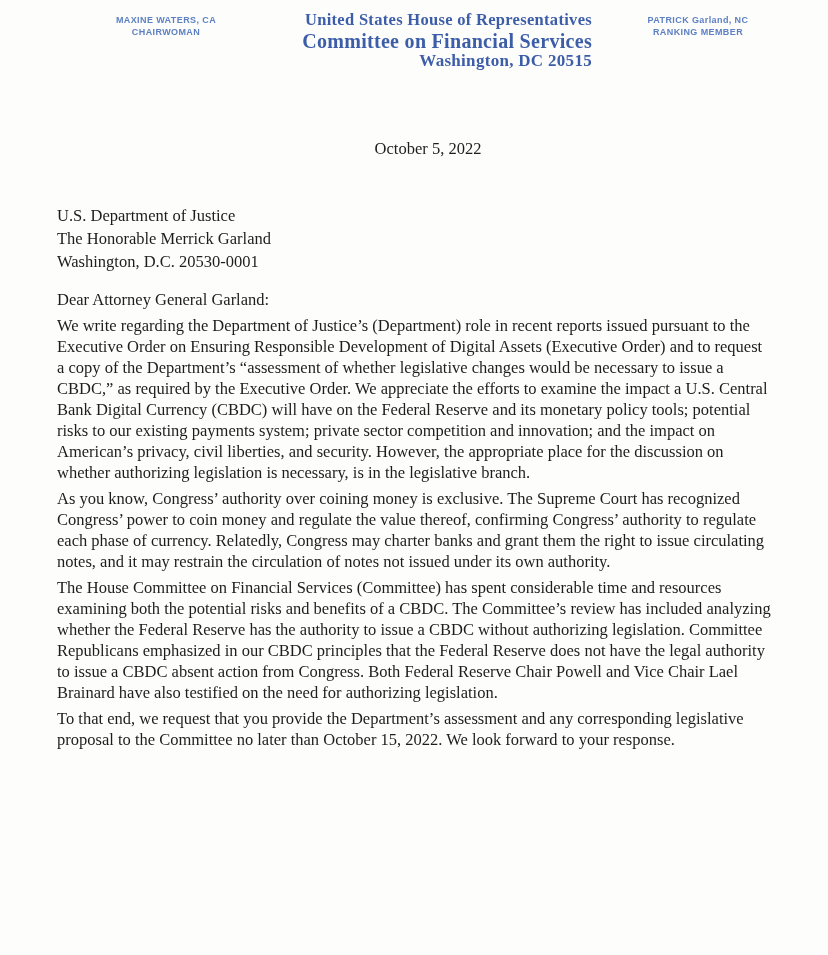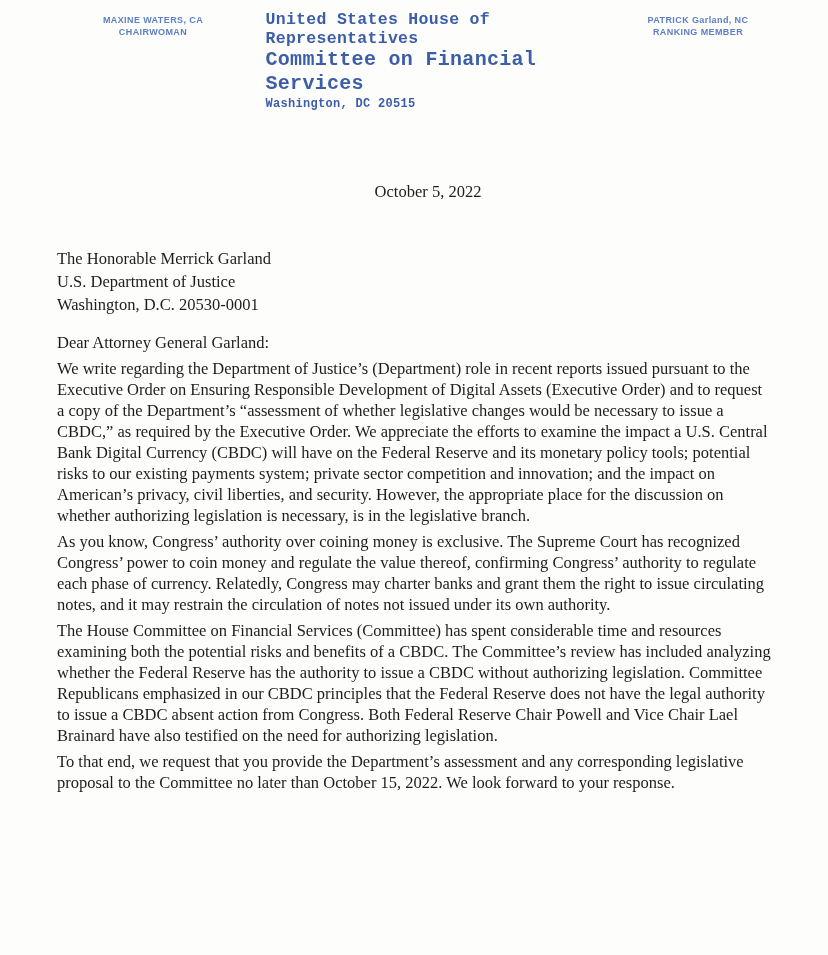--- a/index.html
+++ b/index.html
@@ -15,44 +15,44 @@
     position: relative;
     width: 828px;
     height: 955px;
     box-sizing: border-box;
   }
   
   .letterhead {
     display: flex;
     justify-content: space-between;
     align-items: flex-start;
-    padding: 10px 25px 0 48px;
+    padding: 10px 25px 0 61px;
   }
   .lh-side {
     font-family: "Liberation Sans", sans-serif;
     font-size: 9px;
     line-height: 12px;
     letter-spacing: 0.4px;
     color: var(--names-blue, #5d80c4);
     text-align: center;
     width: 210px;
     padding-top: 4px;
     font-weight: bold;
   }
   .lh-center {
     width: 320px;
-    text-align: left;
+    text-align: right;
     color: var(--org-blue, #3c5da8);
-    font-family: Liberation Mono, monospace;
+    font-family: Liberation Serif, serif;
     font-weight: bold;
     letter-spacing: 0.3px;
   }
   .lh-center .l1 { font-size: 16.5px; line-height: 19px; }
   .lh-center .l2 { font-size: 20px;   line-height: 24px; }
-  .lh-center .l3 { font-size: 12px;   line-height: 16px; }
+  .lh-center .l3 { font-size: 17px;   line-height: 16px; }
   
   .date-line {
     margin-top: 70px;
     text-align: center;
     font-size: 16.5px;
     padding-left: 28px;
   }
   .recipient {
     margin: 45px 0 0 57px;
     font-size: 16.5px;
@@ -88,22 +88,22 @@
     </div>
     <div class="lh-side">
       <div>PATRICK Garland, NC</div>
       <div>RANKING MEMBER</div>
     </div>
   </header>
 
   <div class="date-line">October 5, 2022</div>
 
   <div class="recipient">
+    <div>U.S. Department of Justice</div>
     <div>The Honorable Merrick Garland</div>
-    <div>U.S. Department of Justice</div>
     <div>Washington, D.C. 20530-0001</div>
   </div>
 
   <div class="salutation">Dear Attorney General Garland:</div>
 
   <p class="body-para">We write regarding the Department of Justice’s (Department) role in recent reports issued pursuant to the Executive Order on Ensuring Responsible Development of Digital Assets (Executive Order) and to request a copy of the Department’s “assessment of whether legislative changes would be necessary to issue a CBDC,” as required by the Executive Order. We appreciate the efforts to examine the impact a U.S. Central Bank Digital Currency (CBDC) will have on the Federal Reserve and its monetary policy tools; potential risks to our existing payments system; private sector competition and innovation; and the impact on American’s privacy, civil liberties, and security. However, the appropriate place for the discussion on whether authorizing legislation is necessary, is in the legislative branch.</p>
   <p class="body-para">As you know, Congress’ authority over coining money is exclusive. The Supreme Court has recognized Congress’ power to coin money and regulate the value thereof, confirming Congress’ authority to regulate each phase of currency. Relatedly, Congress may charter banks and grant them the right to issue circulating notes, and it may restrain the circulation of notes not issued under its own authority.</p>
   <p class="body-para">The House Committee on Financial Services (Committee) has spent considerable time and resources examining both the potential risks and benefits of a CBDC. The Committee’s review has included analyzing whether the Federal Reserve has the authority to issue a CBDC without authorizing legislation. Committee Republicans emphasized in our CBDC principles that the Federal Reserve does not have the legal authority to issue a CBDC absent action from Congress. Both Federal Reserve Chair Powell and Vice Chair Lael Brainard have also testified on the need for authorizing legislation.</p>
   <p class="body-para">To that end, we request that you provide the Department’s assessment and any corresponding legislative proposal to the Committee no later than October 15, 2022.  We look forward to your response.</p>
 

